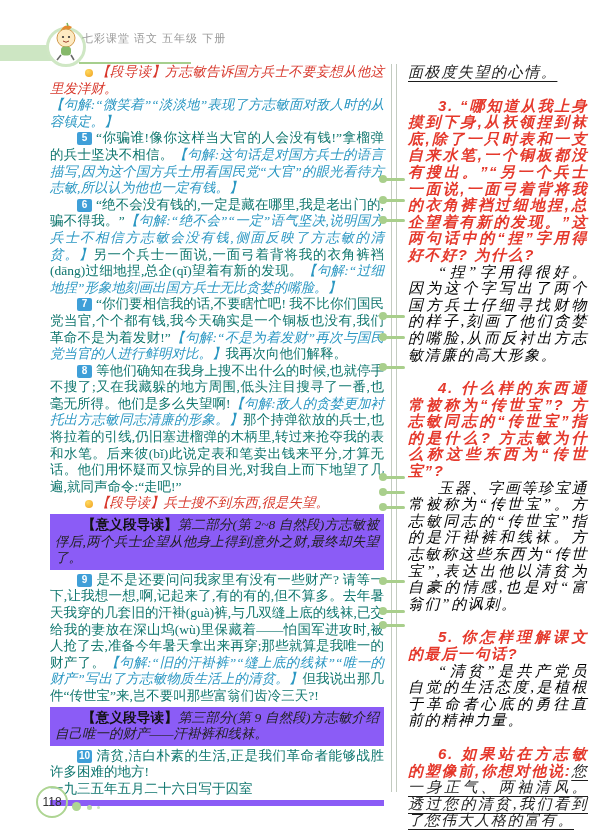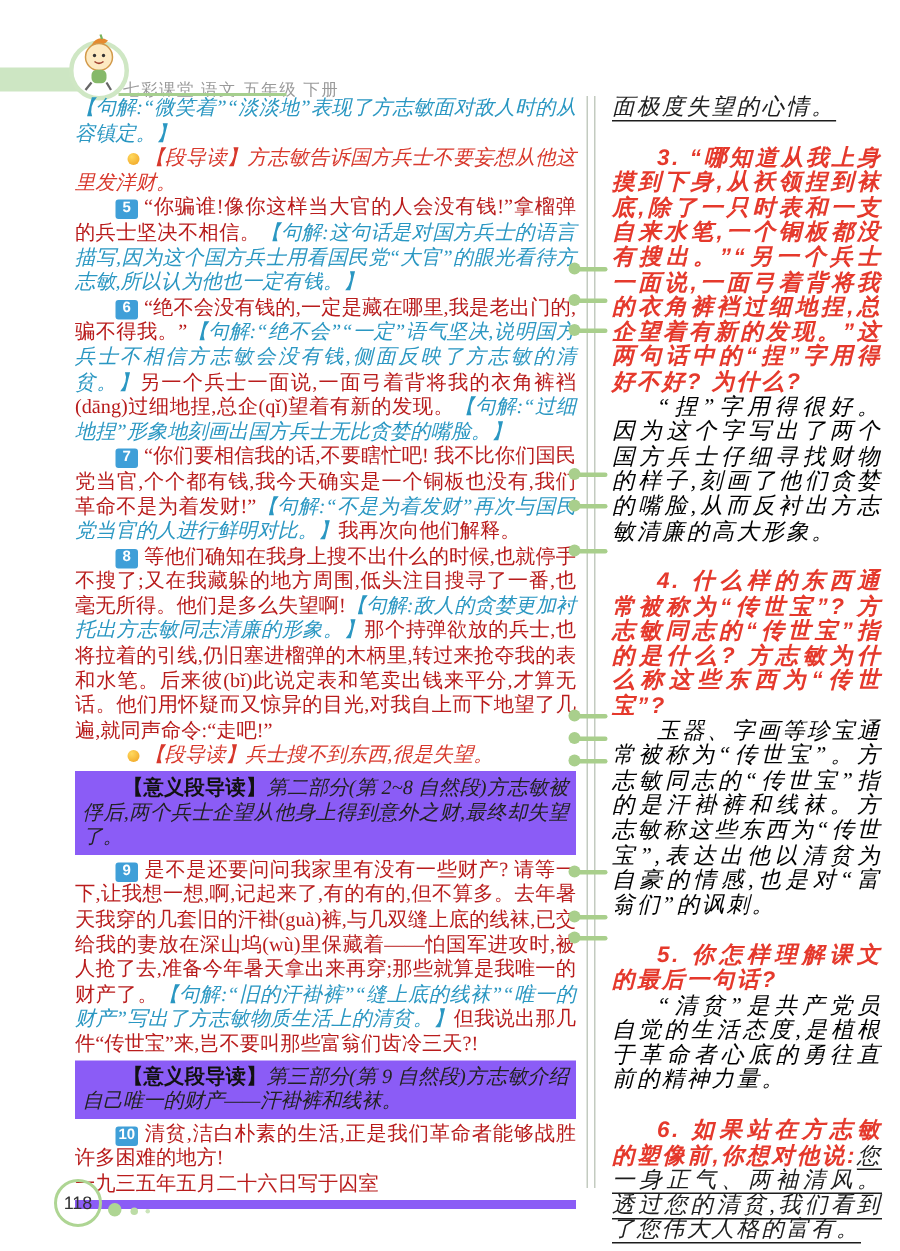--- a/index.html
+++ b/index.html
@@ -5,34 +5,34 @@
   html,body{margin:0;padding:0;background:#ffffff;}
   .page{position:relative;width:600px;height:834px;background:#ffffff;overflow:hidden;
         font-family:"Liberation Serif",serif;}
 
   
   .hdr-pill{position:absolute;left:0;top:45px;width:68px;height:16px;
             background:#cde6c3;border-radius:0 9px 9px 0;}
   .hdr-ring{position:absolute;left:46px;top:27px;width:34px;height:34px;border-radius:50%;
             background:#ffffff;border:3px solid #cfe7c4;}
   .mascot{position:absolute;left:48px;top:22px;}
-  .hdr-title{position:absolute;left:82px;top:52px;font-family:"Liberation Sans",sans-serif;
+  .hdr-title{position:absolute;left:82px;top:31px;font-family:"Liberation Sans",sans-serif;
              font-size:11px;color:#9a9a9a;letter-spacing:1px;white-space:nowrap;}
   .hdr-underline{position:absolute;left:79px;top:62px;width:112px;height:2px;background:#a6cf8e;}
 
   
   .main-col{position:absolute;left:50px;top:64px;width:334px;font-size:13.5px;
             line-height:16.6px;color:#212121;text-align:justify;}
   .blk{margin:0;}
   .para{text-indent:2em;}
   .cont-line{text-indent:0;}
   .seg{text-indent:2.6em;}
   .yellow{background:#8b5cf6;padding:3px 5px;margin:2px 0;text-indent:2em;}
   .date{text-align:left;text-indent:0;}
-  .bk{color:#b91c1c;}
+  .bk{color:#0f766e;}
   .bl{color:#2a97c2;font-style:italic;}
   .rd{color:#d8382c;font-style:italic;}
   .ylabel{font-family:"Liberation Sans",sans-serif;font-weight:bold;font-style:normal;color:#111;}
   .yk{font-style:italic;color:#222;}
   .badge{display:inline-block;min-width:13px;height:13px;line-height:13px;padding:0 1px;
          background:#3f9fd8;color:#fff;text-align:center;border-radius:2px;
          font:bold 10px "Liberation Sans",sans-serif;margin-right:4px;text-indent:0;
          vertical-align:1px;}
   .dot{display:inline-block;width:8px;height:8px;border-radius:50%;margin-right:3px;
        background:radial-gradient(circle at 35% 30%,#ffd95e,#efa01f);vertical-align:-1px;}
@@ -82,22 +82,22 @@
       <path d="M15 19 Q18 21.5 21 19" stroke="#a04030" stroke-width="1" fill="none"></path>
       <rect x="13" y="24.5" width="10" height="9" rx="3.5" fill="#86b96a"></rect>
       <line x1="13" y1="33" x2="9" y2="38" stroke="#666" stroke-width="1.5"></line>
       <line x1="23" y1="33" x2="26" y2="38" stroke="#666" stroke-width="1.5"></line>
     </svg>
   </div>
   <div class="hdr-title">七彩课堂  语文 五年级 下册</div>
   <div class="hdr-underline"></div>
 
   <div class="main-col">
+      <div class="blk seg"><span class="dot"></span><span class="rd">【段导读】方志敏告诉国方兵士不要妄想从他这里发洋财。</span></div>
       <div class="blk cont-line"><span class="bl">【句解:“微笑着”“淡淡地”表现了方志敏面对敌人时的从容镇定。】</span></div>
-      <div class="blk seg"><span class="dot"></span><span class="rd">【段导读】方志敏告诉国方兵士不要妄想从他这里发洋财。</span></div>
       <div class="blk para"><span class="badge">5</span><span class="bk">“你骗谁!像你这样当大官的人会没有钱!”拿榴弹的兵士坚决不相信。</span><span class="bl">【句解:这句话是对国方兵士的语言描写,因为这个国方兵士用看国民党“大官”的眼光看待方志敏,所以认为他也一定有钱。】</span></div>
       <div class="blk para"><span class="badge">6</span><span class="bk">“绝不会没有钱的,一定是藏在哪里,我是老出门的,骗不得我。”</span><span class="bl">【句解:“绝不会”“一定”语气坚决,说明国方兵士不相信方志敏会没有钱,侧面反映了方志敏的清贫。】</span><span class="bk">另一个兵士一面说,一面弓着背将我的衣角裤裆(dāng)过细地捏,总企(qǐ)望着有新的发现。</span><span class="bl">【句解:“过细地捏”形象地刻画出国方兵士无比贪婪的嘴脸。】</span></div>
       <div class="blk para"><span class="badge">7</span><span class="bk">“你们要相信我的话,不要瞎忙吧! 我不比你们国民党当官,个个都有钱,我今天确实是一个铜板也没有,我们革命不是为着发财!”</span><span class="bl">【句解:“不是为着发财”再次与国民党当官的人进行鲜明对比。】</span><span class="bk">我再次向他们解释。</span></div>
       <div class="blk para"><span class="badge">8</span><span class="bk">等他们确知在我身上搜不出什么的时候,也就停手不搜了;又在我藏躲的地方周围,低头注目搜寻了一番,也毫无所得。他们是多么失望啊!</span><span class="bl">【句解:敌人的贪婪更加衬托出方志敏同志清廉的形象。】</span><span class="bk">那个持弹欲放的兵士,也将拉着的引线,仍旧塞进榴弹的木柄里,转过来抢夺我的表和水笔。后来彼(bǐ)此说定表和笔卖出钱来平分,才算无话。他们用怀疑而又惊异的目光,对我自上而下地望了几遍,就同声命令:“走吧!”</span></div>
       <div class="blk seg"><span class="dot"></span><span class="rd">【段导读】兵士搜不到东西,很是失望。</span></div>
       <div class="blk yellow"><span class="ylabel">【意义段导读】</span><span class="yk">第二部分(第 2~8 自然段)方志敏被俘后,两个兵士企望从他身上得到意外之财,最终却失望了。</span></div>
       <div class="blk para"><span class="badge">9</span><span class="bk">是不是还要问问我家里有没有一些财产? 请等一下,让我想一想,啊,记起来了,有的有的,但不算多。去年暑天我穿的几套旧的汗褂(guà)裤,与几双缝上底的线袜,已交给我的妻放在深山坞(wù)里保藏着——怕国军进攻时,被人抢了去,准备今年暑天拿出来再穿;那些就算是我唯一的财产了。</span><span class="bl">【句解:“旧的汗褂裤”“缝上底的线袜”“唯一的财产”写出了方志敏物质生活上的清贫。】</span><span class="bk">但我说出那几件“传世宝”来,岂不要叫那些富翁们齿冷三天?!</span></div>
       <div class="blk yellow"><span class="ylabel">【意义段导读】</span><span class="yk">第三部分(第 9 自然段)方志敏介绍自己唯一的财产——汗褂裤和线袜。</span></div>
       <div class="blk para"><span class="badge">10</span><span class="bk">清贫,洁白朴素的生活,正是我们革命者能够战胜许多困难的地方!</span></div>
       <div class="blk date"><span class="bk">一九三五年五月二十六日写于囚室</span></div>

